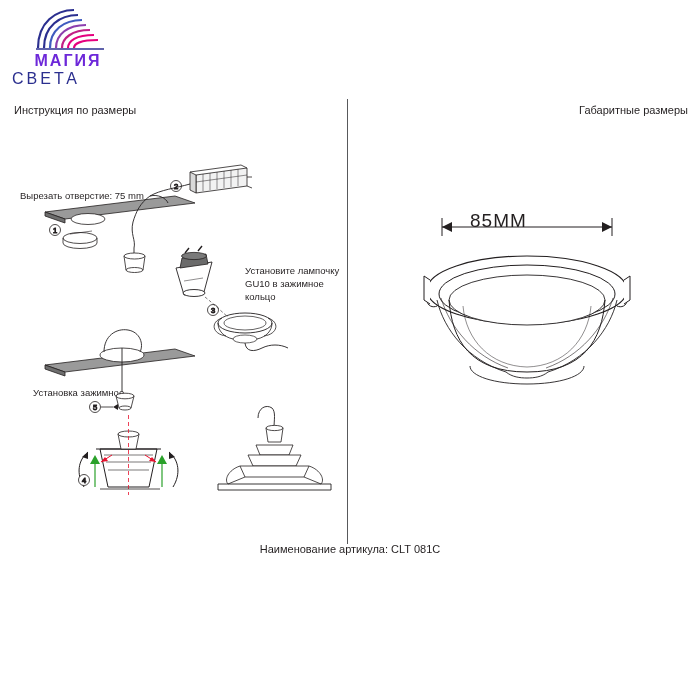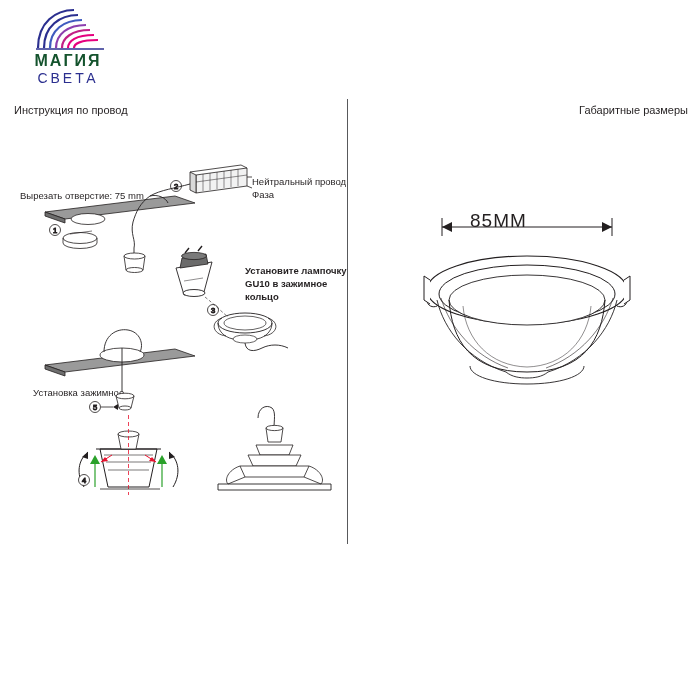--- a/index.html
+++ b/index.html
@@ -33,30 +33,30 @@
     height: 44px;
   }
   .logo-text1 {
     position: absolute;
     left: 4px;
     top: 44px;
     width: 112px;
     text-align: center;
     font-size: 16px;
     letter-spacing: 2px;
-    color: #14532d;
+    color: #6d28d9;
     font-weight: bold;
   }
   .logo-text2 {
     position: absolute;
     left: 4px;
     top: 62px;
     width: 112px;
-    text-align: center;
-    font-size: 14px;
+    text-align: left;
+    font-size: 16px;
     letter-spacing: 3px;
     color: #2b2f8f;
   }
   .divider-v {
     position: absolute;
     left: 347px;
     top: 99px;
     width: 1px;
     height: 445px;
     background: #58595b;
@@ -71,21 +71,21 @@
   .h-right { right: 12px; top: 104px; text-align: center; }
   .caption {
     position: absolute;
     font-size: 9.5px;
     line-height: 13px;
     color: #231f20;
     white-space: pre-line;
   }
   .c-cut   { left: 20px;  top: 189px; }
   .c-neutral { left: 252px; top: 175px; }
-  .c-lamp  { left: 245px; top: 264px; font-weight: bold; }
+  .c-lamp  { left: 245px; top: 264px; }
   .c-install { left: 33px; top: 386px; }
   .dim-label {
     position: absolute;
     left: 470px;
     top: 210px;
     width: 120px;
     text-align: left;
     font-size: 19px;
     letter-spacing: 1px;
     color: #231f20;
@@ -125,35 +125,34 @@
       <path d="M22 40 C22 26, 34 17, 52 17" stroke="#8c3fae" stroke-width="2.2" fill="none"></path>
       <path d="M28 40 C28 30, 38 22, 56 22" stroke="#c21f86" stroke-width="2.2" fill="none"></path>
       <path d="M34 40 C34 33, 42 27, 60 27" stroke="#e6007e" stroke-width="2.2" fill="none"></path>
       <path d="M40 40 C40 36, 46 32, 64 32" stroke="#e6007e" stroke-width="2.2" fill="none"></path>
       <path d="M2 41 L70 41" stroke="#2b2f8f" stroke-width="1.6" fill="none"></path>
     </svg>
     <div class="logo-text1">МАГИЯ</div>
     <div class="logo-text2">СВЕТА</div>
   </div>
 
-  <div class="heading h-left">Инструкция по провод</div>
+  <div class="heading h-left">Инструкция по размеры</div>
   <div class="heading h-right">Габаритные размеры</div>
 
   <div class="divider-v"></div>
 
   <div class="caption c-cut">Вырезать отверстие:  75 mm</div>
-  <div class="caption c-neutral">Нейтральный провод
-Фаза</div>
   <div class="caption c-lamp">Установите лампочку
 GU10 в зажимное
 кольцо</div>
   <div class="caption c-install">Установка зажимное</div>
 
   <div class="dim-label">85ММ</div>
 
+  <div class="article">Наименование артикула: CLT 081C</div>
 
   <svg class="svg-layer" viewBox="0 0 700 700">
     <g fill="none" stroke="#231f20" stroke-width="1">
 
       <g>
         <path d="M45 212 L175 196 L195 203 L65 219 Z" fill="#9a9a9a" stroke="#231f20" stroke-width="0.8"></path>
         <path d="M45 212 L45 216 L65 223 L65 219 Z" fill="#6e6e6e" stroke="#231f20" stroke-width="0.8"></path>
 
         <ellipse cx="88" cy="219" rx="17" ry="5.5" fill="#ffffff" stroke="#231f20" stroke-width="0.8"></ellipse>
 

